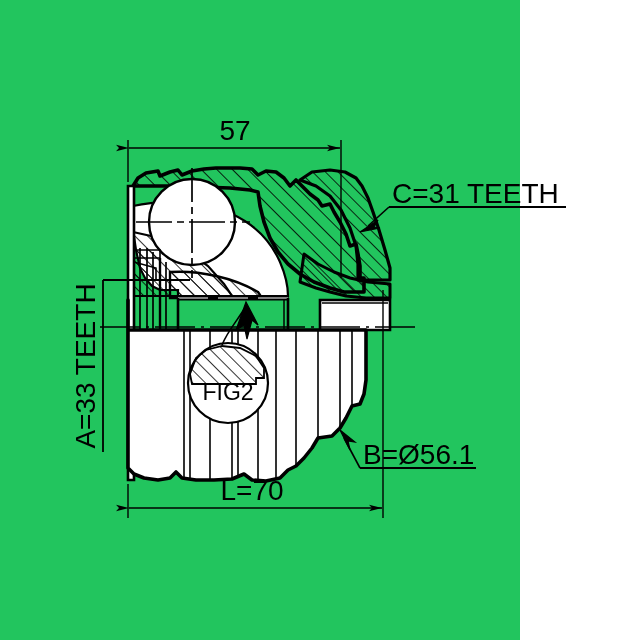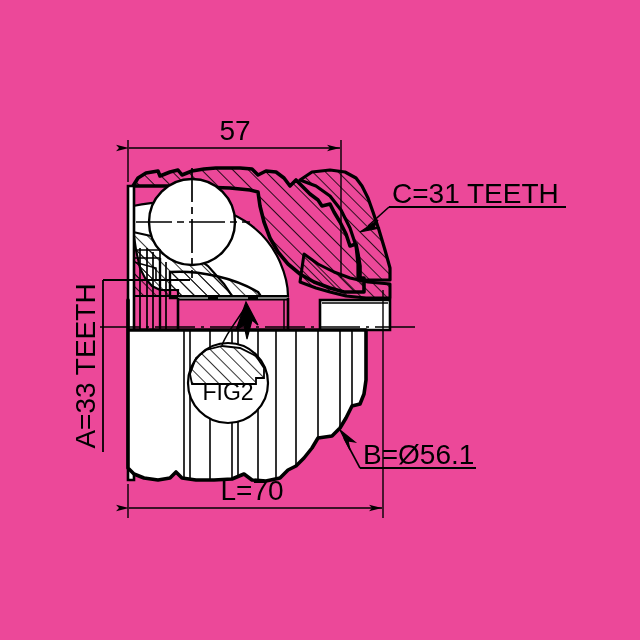--- a/index.html
+++ b/index.html
@@ -8,23 +8,23 @@
     background: #ffffff;
   }
   body {
     width: 640px;
     height: 640px;
     font-family: "Liberation Sans", sans-serif;
     overflow: hidden;
   }
   #stage {
     position: relative;
-    width: 640px;
+    width: 520px;
     height: 640px;
-    background: #ec4899;
+    background: #22c55e;
   }
   svg#drawing {
     position: absolute;
     left: 0;
     top: 0;
     width: 640px;
     height: 640px;
     display: block;
   }
   .dimtext {

